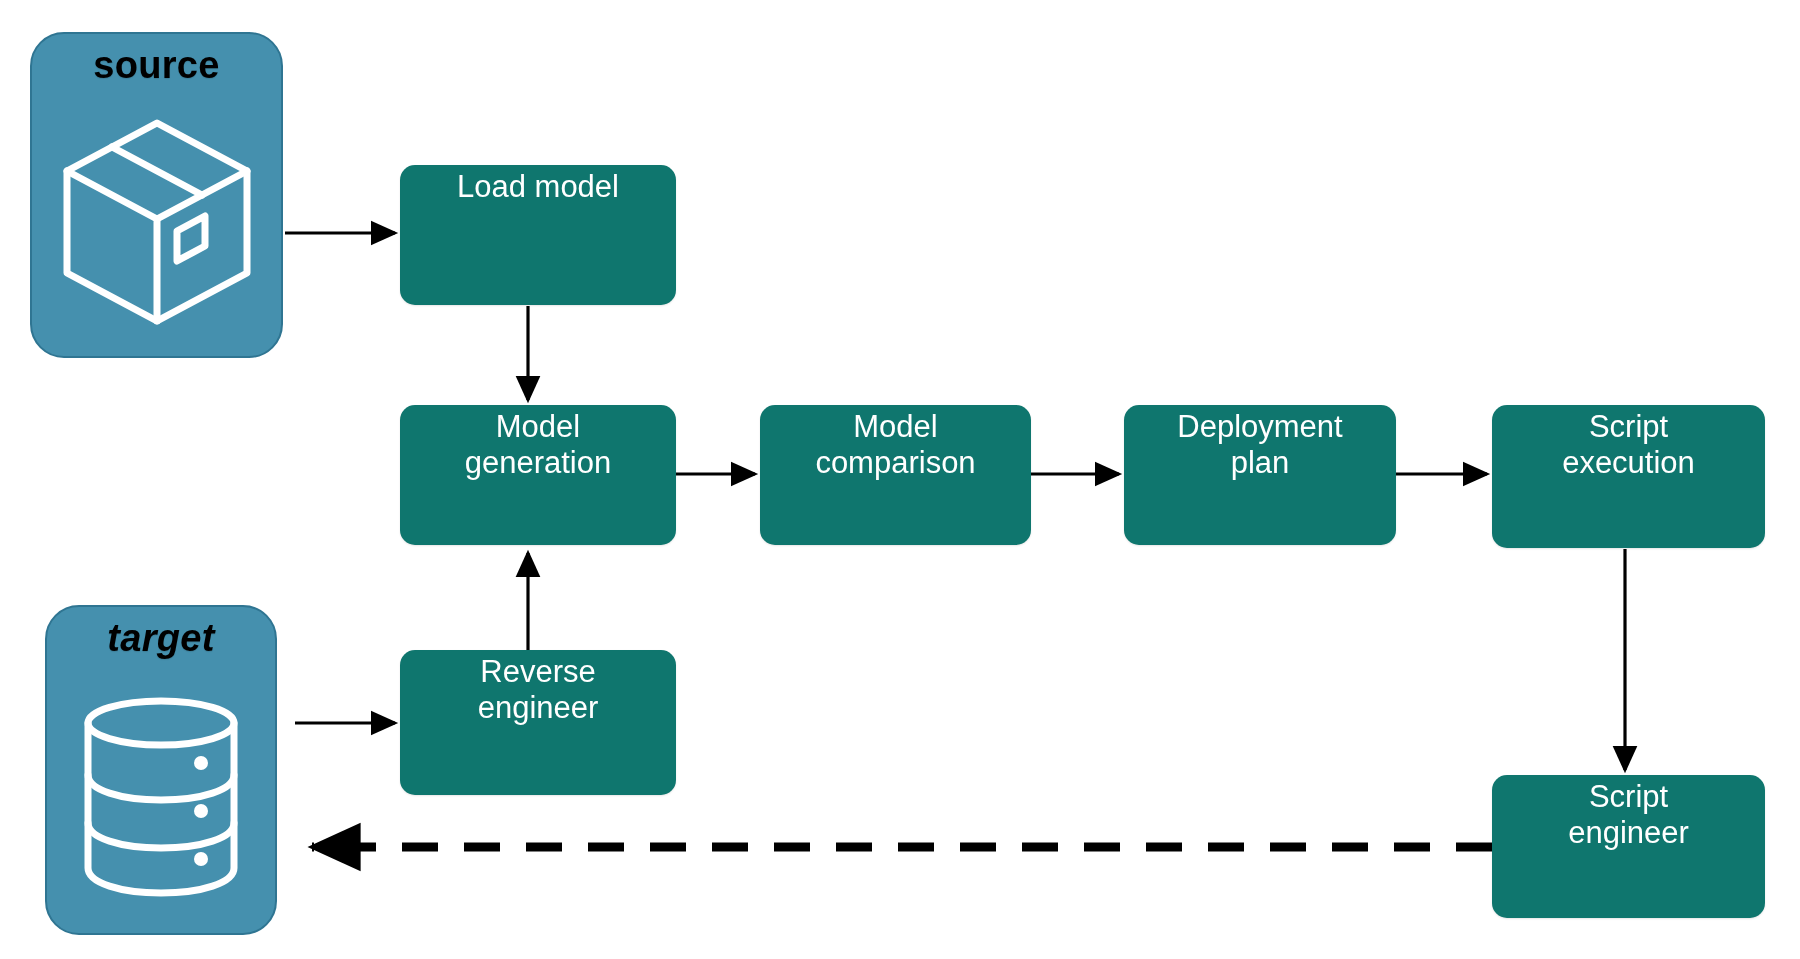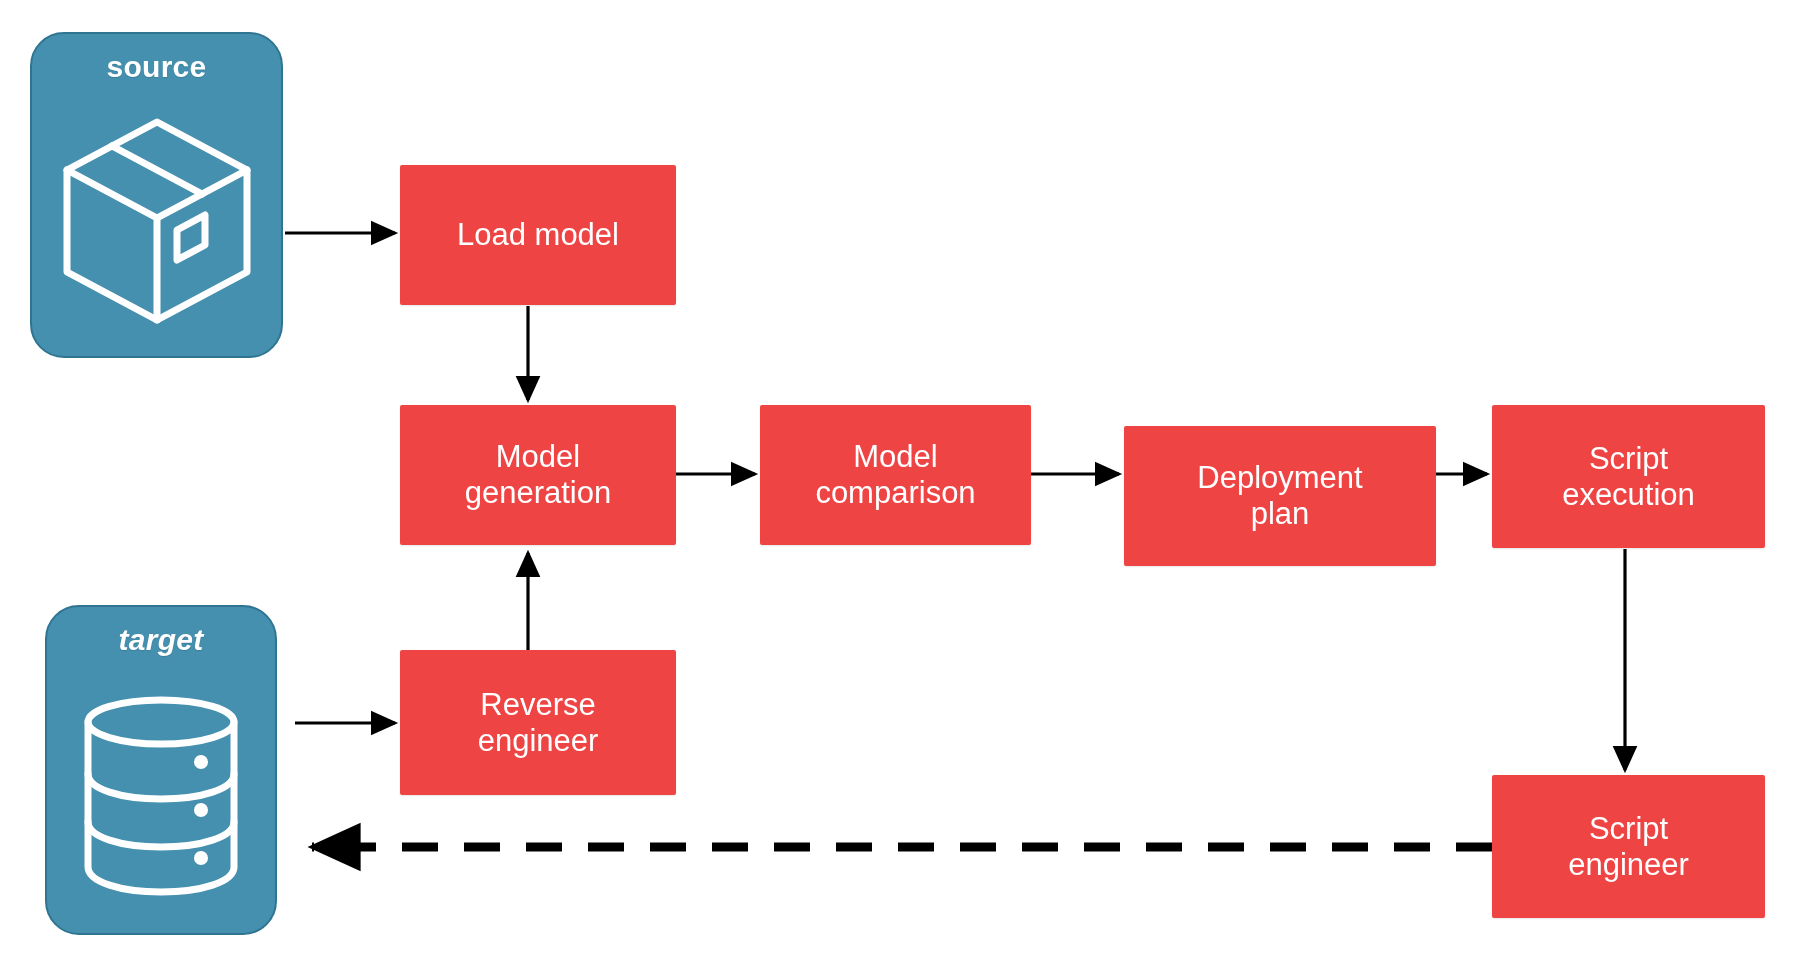--- a/index.html
+++ b/index.html
@@ -24,43 +24,43 @@
     box-sizing: border-box;
     background: #4590ae;
     border: 2px solid #2f7592;
     border-radius: 34px;
     display: flex;
     flex-direction: column;
     align-items: center;
     color: #ffffff;
   }
   .endpoint-label {
-    font-size: 30px;
+    font-size: 38px;
     font-weight: bold;
     letter-spacing: 0.3px;
     line-height: 1;
-    margin-top: 18px;
-    color: #ffffff;
+    margin-top: 12px;
+    color: #000000;
     text-shadow: 0 1px 1px rgba(0,0,0,0.12);
   }
   .endpoint-icon {
     flex: 1;
     display: flex;
     align-items: center;
     justify-content: center;
     width: 100%;
   }
   
   .process {
     position: absolute;
     box-sizing: border-box;
-    background: #ef4444;
-    border-radius: 2px;
+    background: #0f766e;
+    border-radius: 15px;
     display: flex;
-    align-items: center;
+    align-items: flex-start;
     justify-content: center;
     text-align: center;
     color: #ffffff;
     font-size: 31px;
     line-height: 1.16;
     padding: 4px 10px;
     box-shadow: 0 1px 2px rgba(0,0,0,0.10);
   }
   .process span { display: block; }
   
@@ -157,21 +157,21 @@
     </div>
   </div>
 
   <div class="process" style="left:760px; top:405px; width:271px; height:140px;">
     <div>
       <span>Model</span>
       <span>comparison</span>
     </div>
   </div>
 
-  <div class="process" style="left:1124px; top:426px; width:312px; height:140px;">
+  <div class="process" style="left:1124px; top:405px; width:272px; height:140px;">
     <div>
       <span>Deployment</span>
       <span>plan</span>
     </div>
   </div>
 
   <div class="process" style="left:1492px; top:405px; width:273px; height:143px;">
     <div>
       <span>Script</span>
       <span>execution</span>

